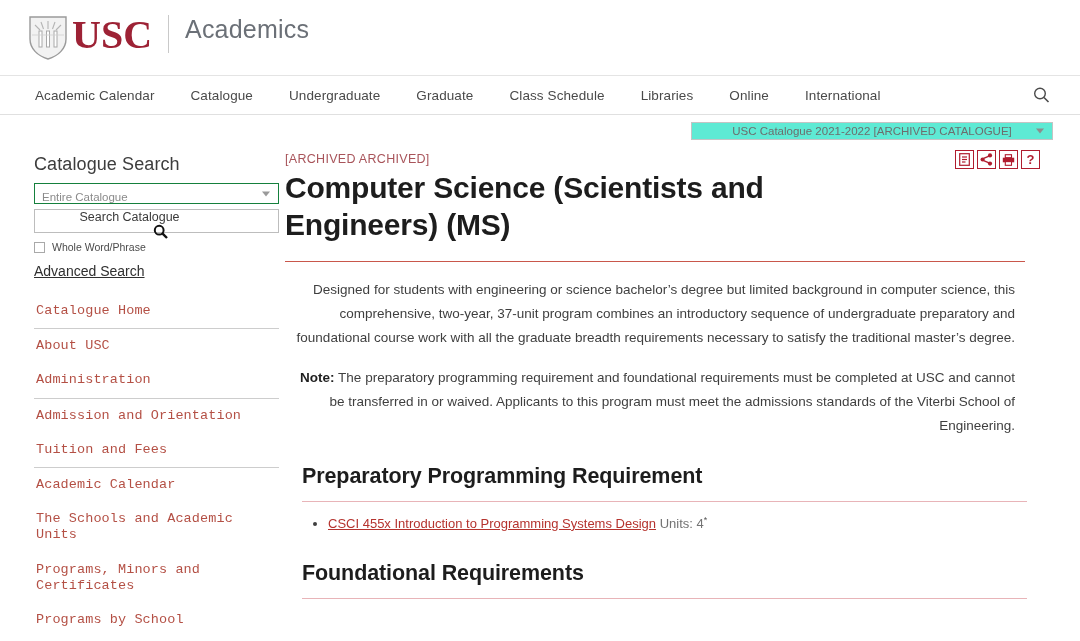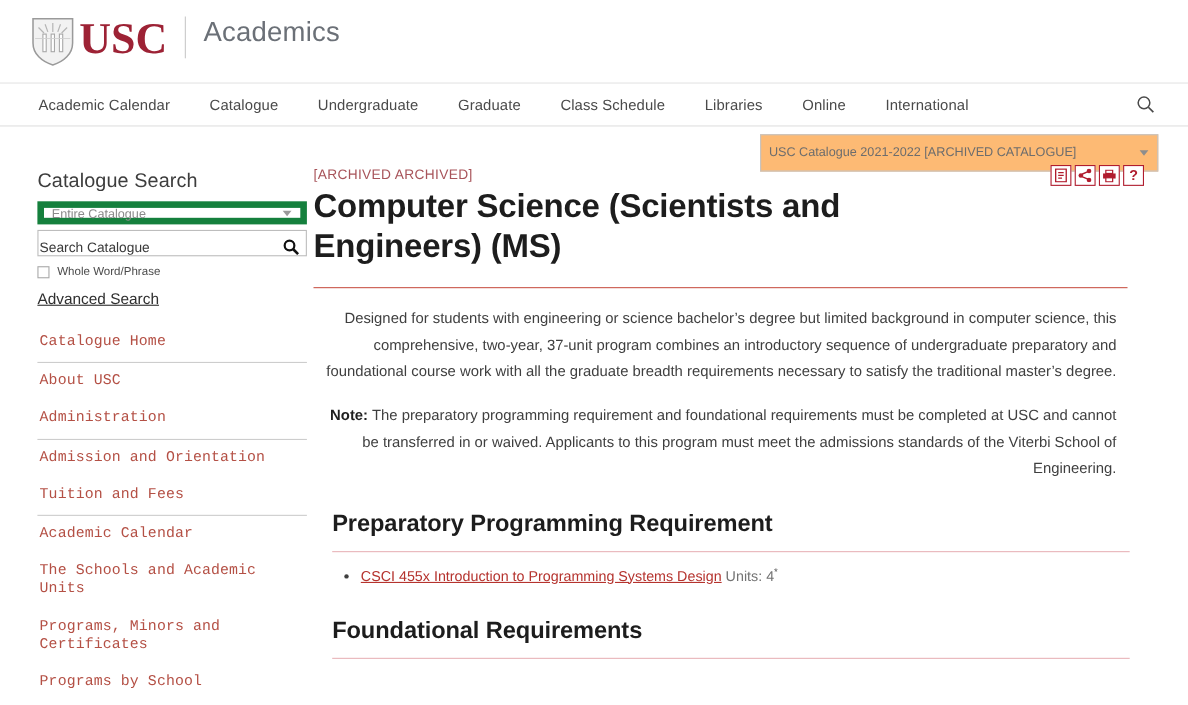--- a/index.html
+++ b/index.html
@@ -75,30 +75,31 @@
   
   .select-bar {
     height: 30px;
     display: flex;
     justify-content: flex-end;
     padding-right: 27px;
     padding-top: 7px;
   }
   .cat-select {
     width: 362px;
-    height: 34px;
+    height: 18px;
     border: 1px solid #c4c4c4;
-    background: #fdba74;
+    background: #5eead4;
     display: flex;
     align-items: center;
     padding: 0 7px;
     font-size: 11.5px;
     color: #6d6d6d;
     position: relative;
     cursor: pointer;
+    justify-content: center;
   }
   .cat-select .caret {
     position: absolute; right: 8px; top: 50%;
     transform: translateY(-50%);
     width: 0; height: 0;
     border-left: 4px solid transparent;
     border-right: 4px solid transparent;
     border-top: 5px solid #8d8d8d;
   }
 
@@ -109,44 +110,45 @@
   .sidebar { width: 277px; padding: 9px 0 0 34px; flex: none; }
   .sidebar-title {
     font-size: 18px;
     color: #3d3d3d;
     font-weight: 400;
     margin: 0 0 8px 0;
     letter-spacing: .1px;
   }
   .scope-select {
     width: 245px; height: 21px;
-    border: 6px solid #15803d;
+    border: 1px solid #15803d;
     background: #fff;
-    display: flex; align-items: flex-start;
+    display: flex; align-items: flex-end;
     padding: 0 7px;
     font-size: 11.5px;
     color: #8b8b8b;
     position: relative;
     cursor: pointer;
   }
   .scope-select .caret {
     position: absolute; right: 8px; top: 50%;
     transform: translateY(-50%);
     width: 0; height: 0;
     border-left: 4px solid transparent;
     border-right: 4px solid transparent;
     border-top: 5px solid #9a9a9a;
   }
   .search-row {
     width: 245px; height: 24px;
     border: 1px solid #bdbdbd;
     background: #fff;
-    display: flex; align-items: flex-end;
+    display: flex; align-items: center;
     margin-top: 5px;
-    padding: 0 6px 0 1px;
+    padding: 0 6px 0 13px;
+    flex-direction: column;
   }
   .search-input {
     border: 0; outline: 0; flex: 1;
     font-family: "Liberation Sans", sans-serif;
     font-size: 12.5px;
     color: #3a3a3a;
     background: transparent;
     padding: 0;
   }
   .search-input::placeholder { color: #3a3a3a; opacity: 1; }

